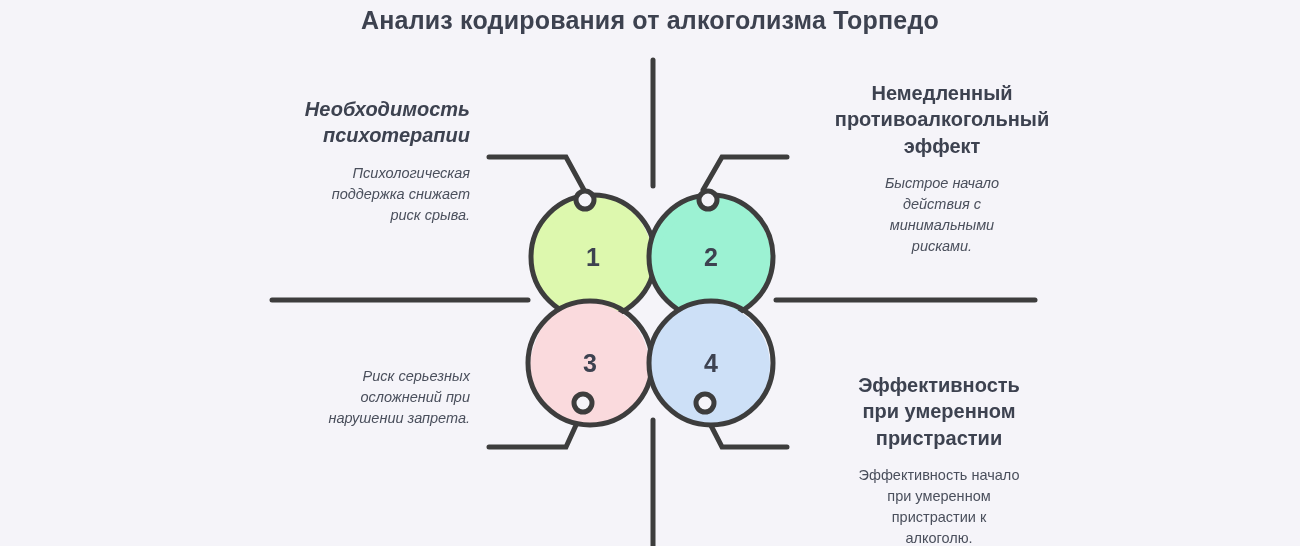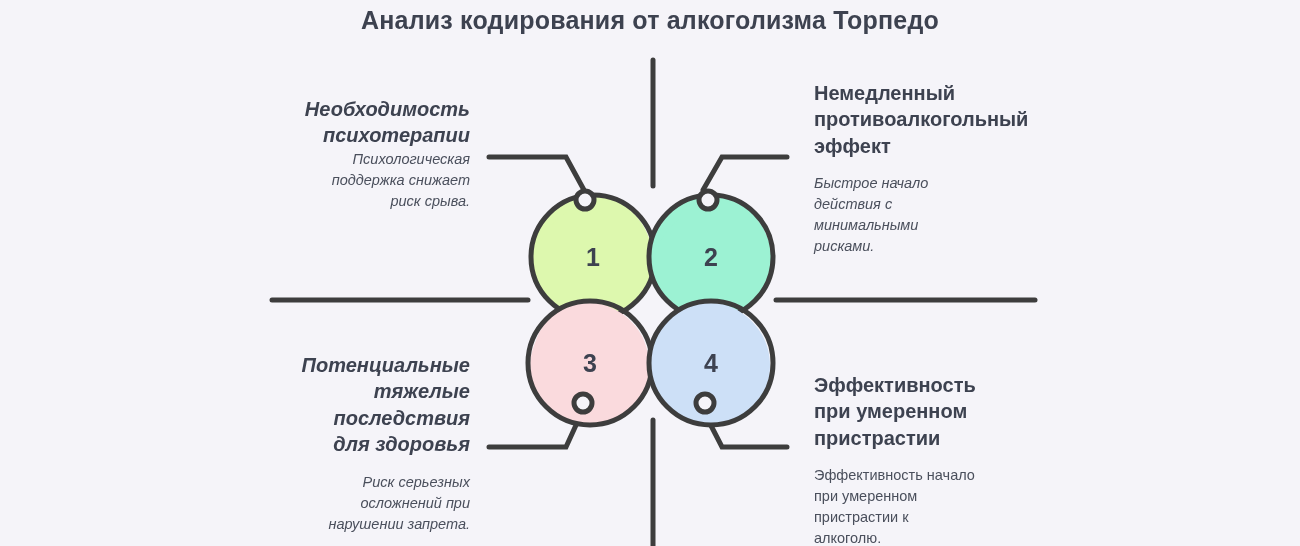--- a/index.html
+++ b/index.html
@@ -54,24 +54,24 @@
   }
   .block .body {
     font-size: 14.5px;
     color: #4a4f5c;
     line-height: 1.45;
     margin: 0;
     white-space: pre-line;
   }
 
   .block.right-align { text-align: right; font-style: italic; }
-  .block.left-align  { text-align: left; }
+  .block.left-align  { text-align: center; }
 
   #block-1 { left: 246px; top: 96px;  width: 224px; }
-  #block-1 .body { }
+  #block-1 .body { margin-top: 14px; }
 
   #block-2 { left: 814px; top: 80px;  width: 256px; }
   #block-2 .body { margin-top: 14px; font-style: italic; }
 
   #block-3 { left: 246px; top: 352px; width: 224px; }
   #block-3 .body { margin-top: 14px; }
 
   #block-4 { left: 814px; top: 372px; width: 250px; }
   #block-4 .body { margin-top: 14px; }
 </style>
@@ -183,24 +183,20 @@
     <p class="heading">Немедленный
 противоалкогольный
 эффект</p>
     <p class="body">Быстрое начало
 действия с
 минимальными
 рисками.</p>
   </div>
 
   <div class="block right-align" id="block-3">
-    <p class="heading">Потенциальные
-тяжелые
-последствия
-для здоровья</p>
     <p class="body">Риск серьезных
 осложнений при
 нарушении запрета.</p>
   </div>
 
   <div class="block left-align" id="block-4">
     <p class="heading">Эффективность
 при умеренном
 пристрастии</p>
     <p class="body">Эффективность начало

